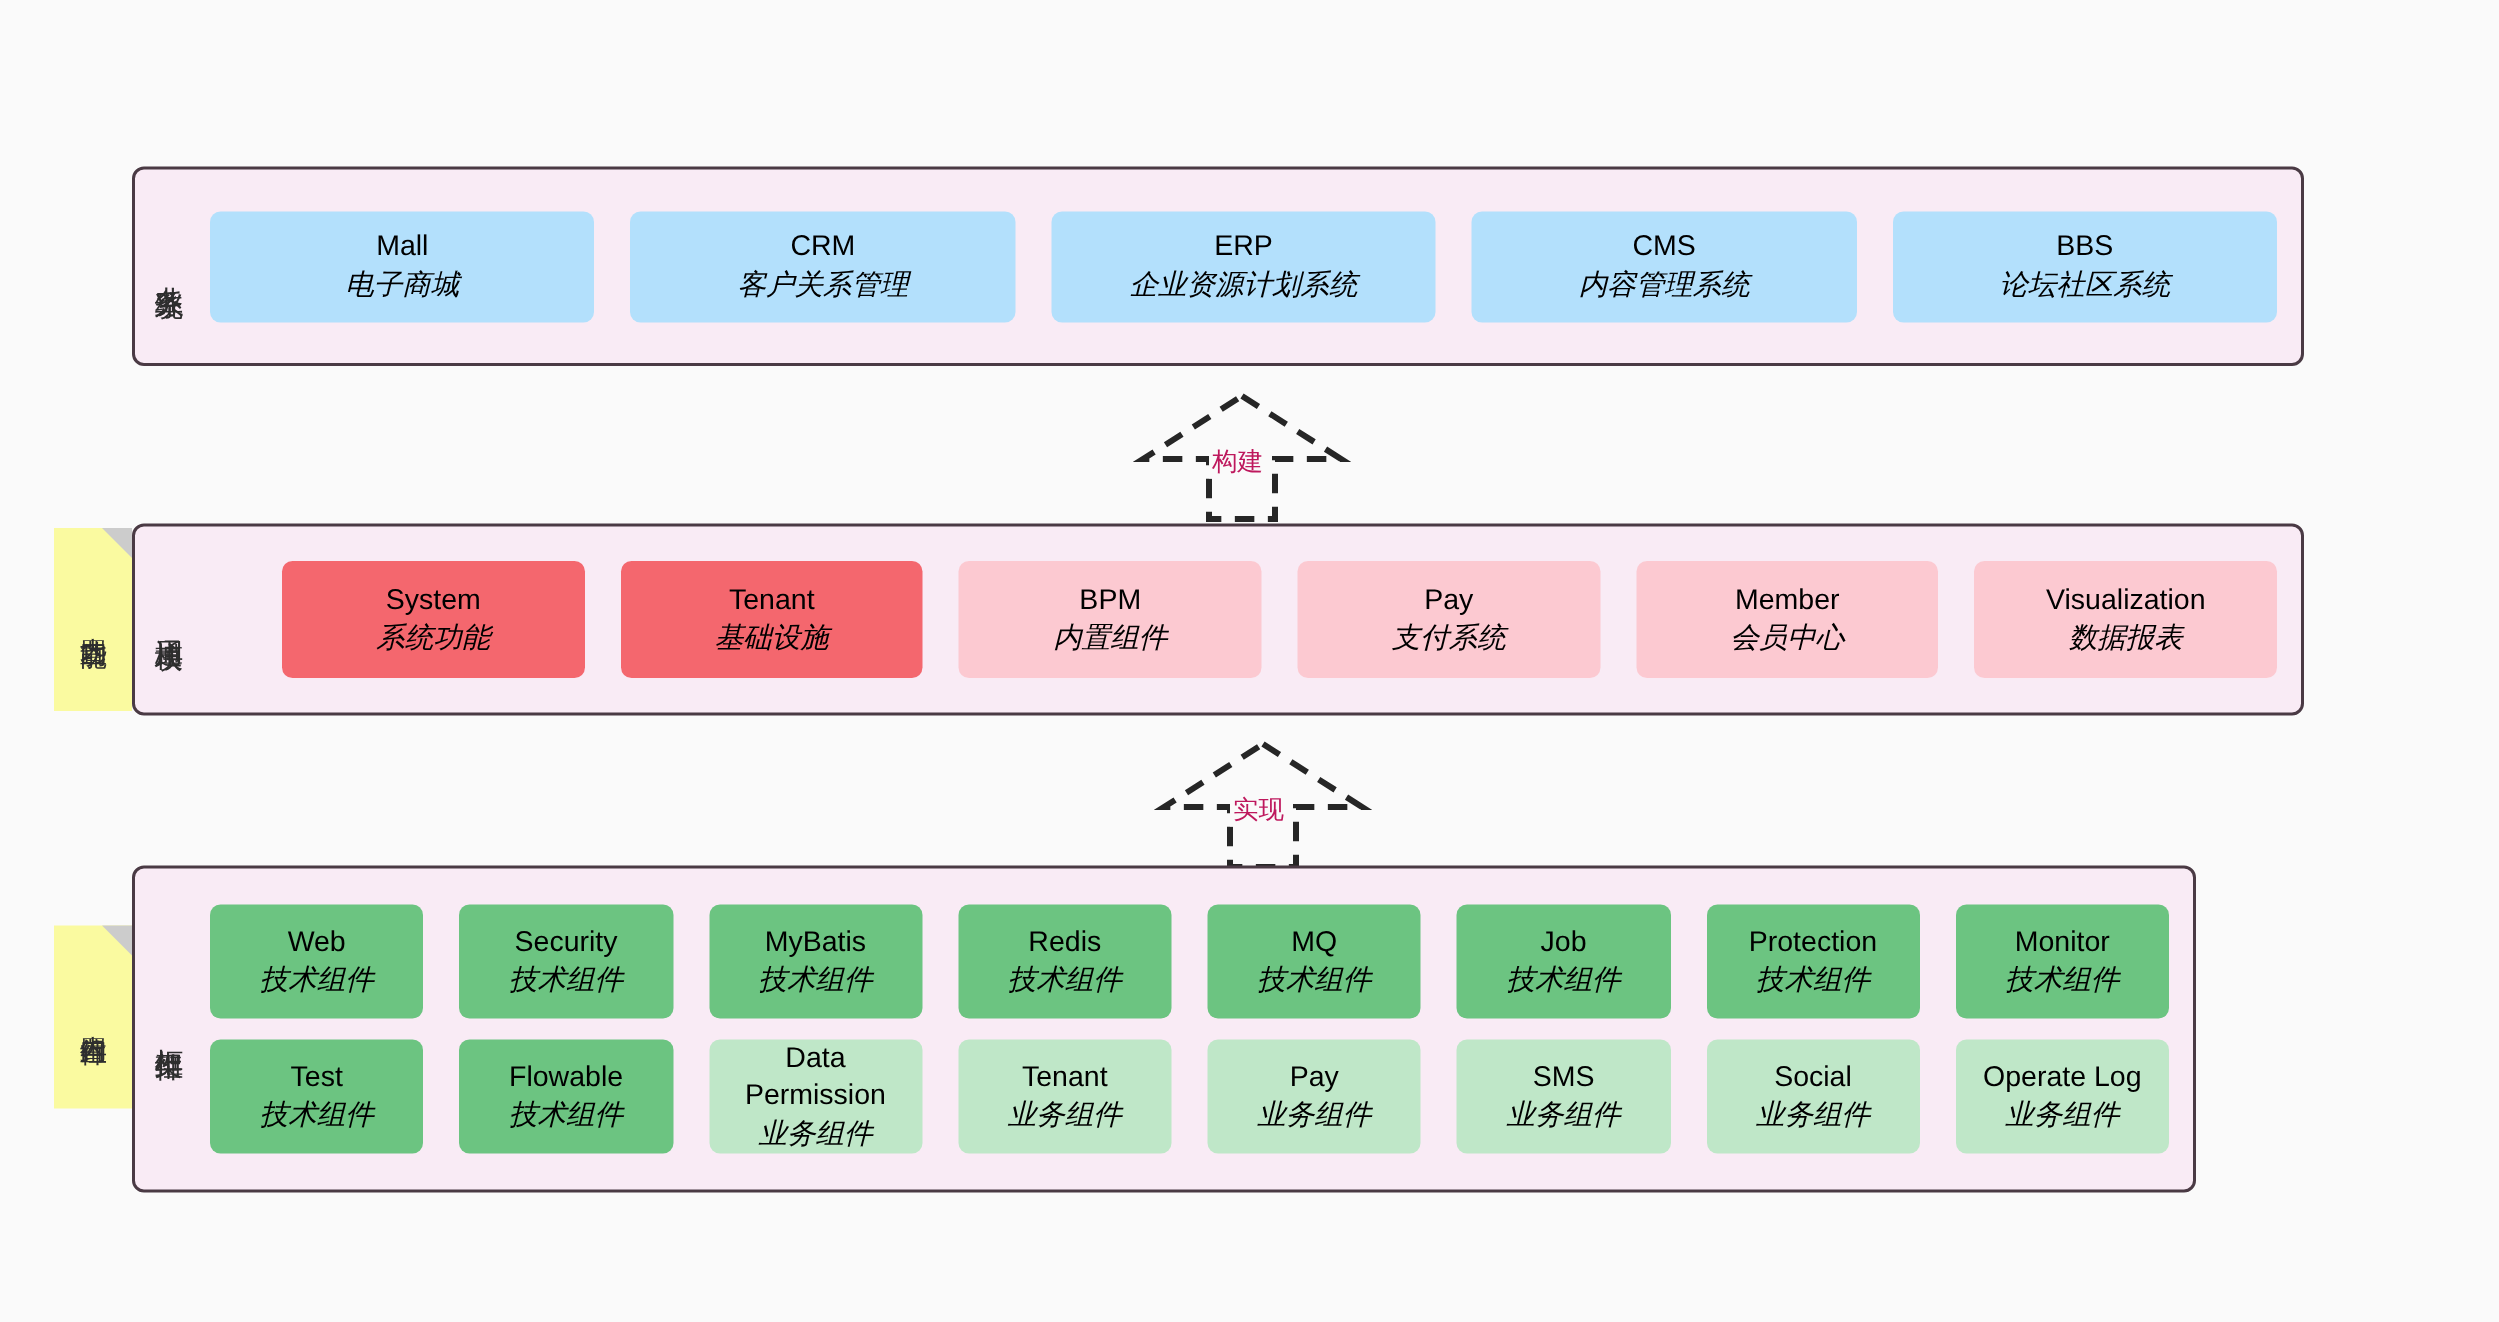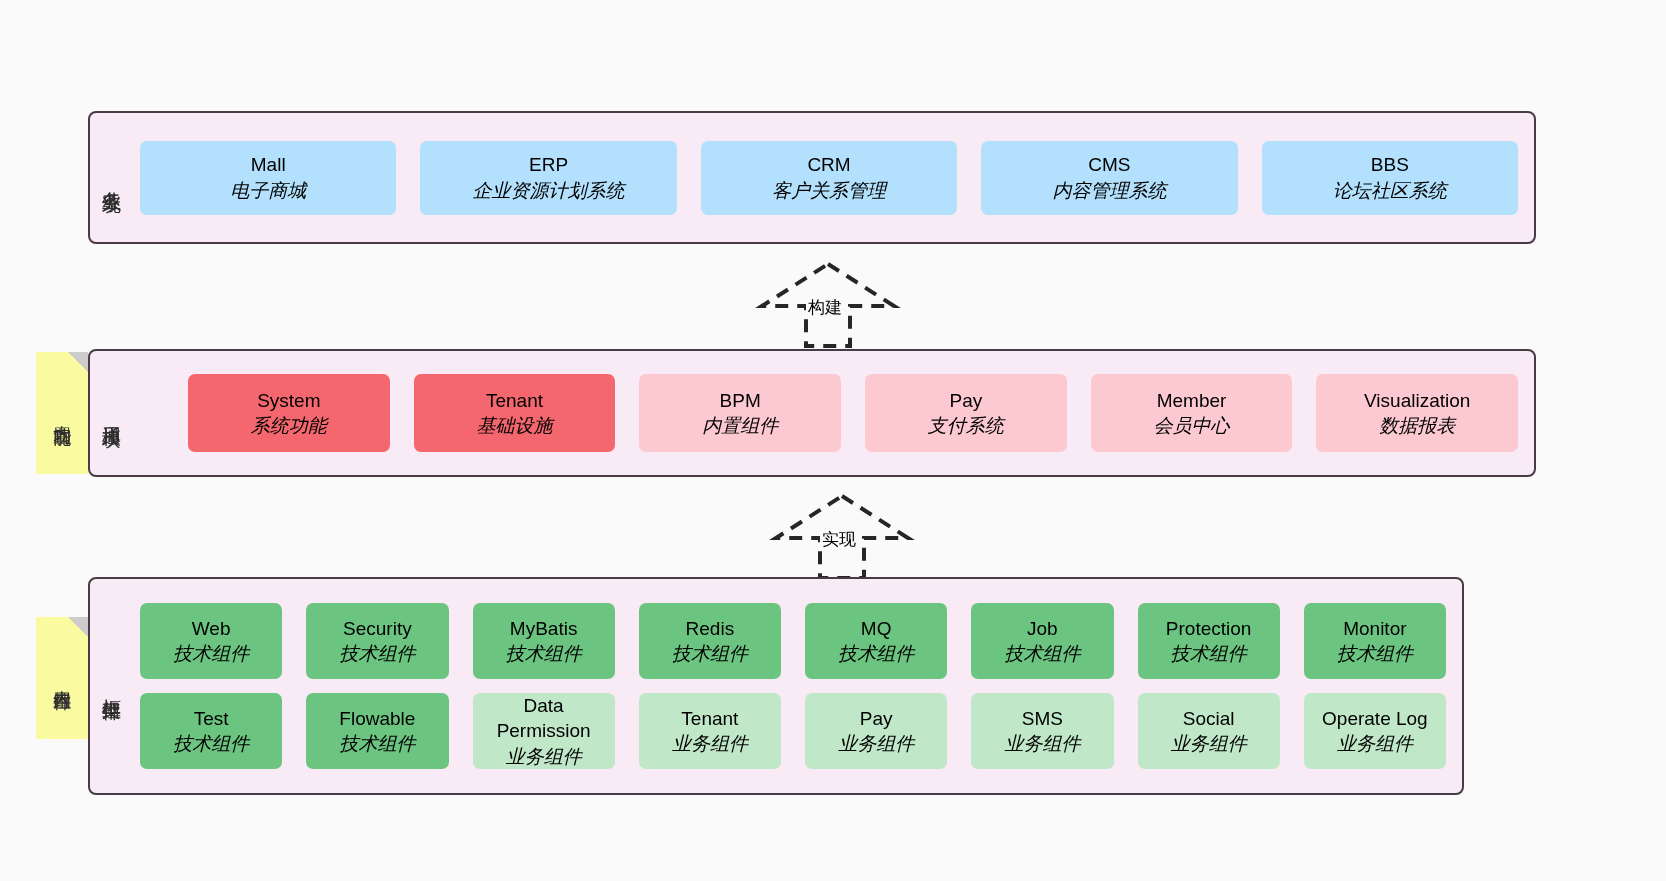--- a/index.html
+++ b/index.html
@@ -129,21 +129,21 @@
     height: 92px;
   }
   #arrow-build { left: 755px; top: 258px; }
   #arrow-impl  { left: 769px; top: 490px; }
 
   .arrow svg { display: block; }
 
   .arrow-label {
     position: absolute;
     font-size: 17px;
-    color: #000000;
+    color: #be185d;
     background: #fafafa;
     padding: 0 2px;
     white-space: nowrap;
   }
   #arrow-build .arrow-label { left: 51px; top: 38px; }
   #arrow-impl  .arrow-label { left: 51px; top: 38px; }
 </style>
 </head>
 <body>
 
@@ -151,26 +151,26 @@
 
   <div class="layer" id="layer-business">
     <div class="layer-title">业务系统</div>
     <div class="layer-body">
       <div class="row">
         <div class="card blue">
           <span class="t1">Mall</span>
           <span class="t2">电子商城</span>
         </div>
         <div class="card blue">
+          <span class="t1">CRM</span>
+          <span class="t2">客户关系管理</span>
+        </div>
+        <div class="card blue">
           <span class="t1">ERP</span>
           <span class="t2">企业资源计划系统</span>
-        </div>
-        <div class="card blue">
-          <span class="t1">CRM</span>
-          <span class="t2">客户关系管理</span>
         </div>
         <div class="card blue">
           <span class="t1">CMS</span>
           <span class="t2">内容管理系统</span>
         </div>
         <div class="card blue">
           <span class="t1">BBS</span>
           <span class="t2">论坛社区系统</span>
         </div>
       </div>

